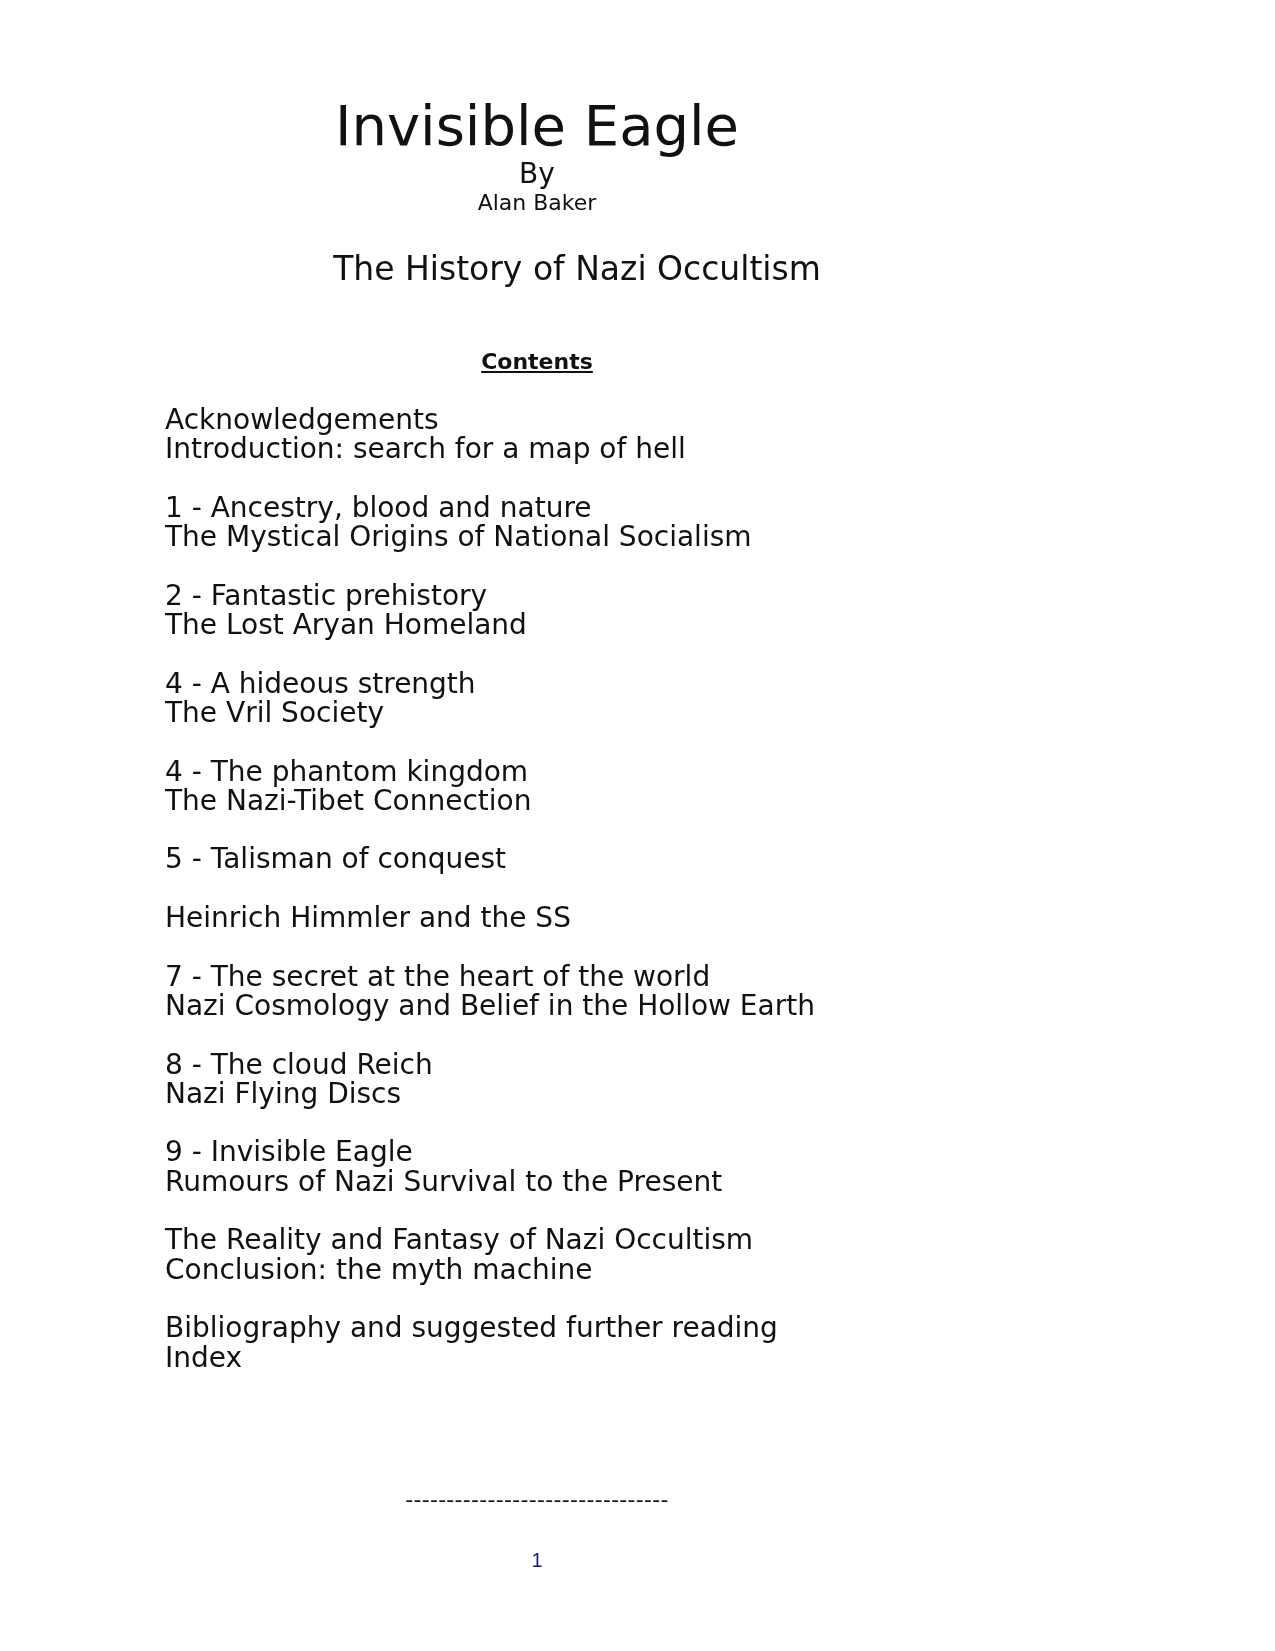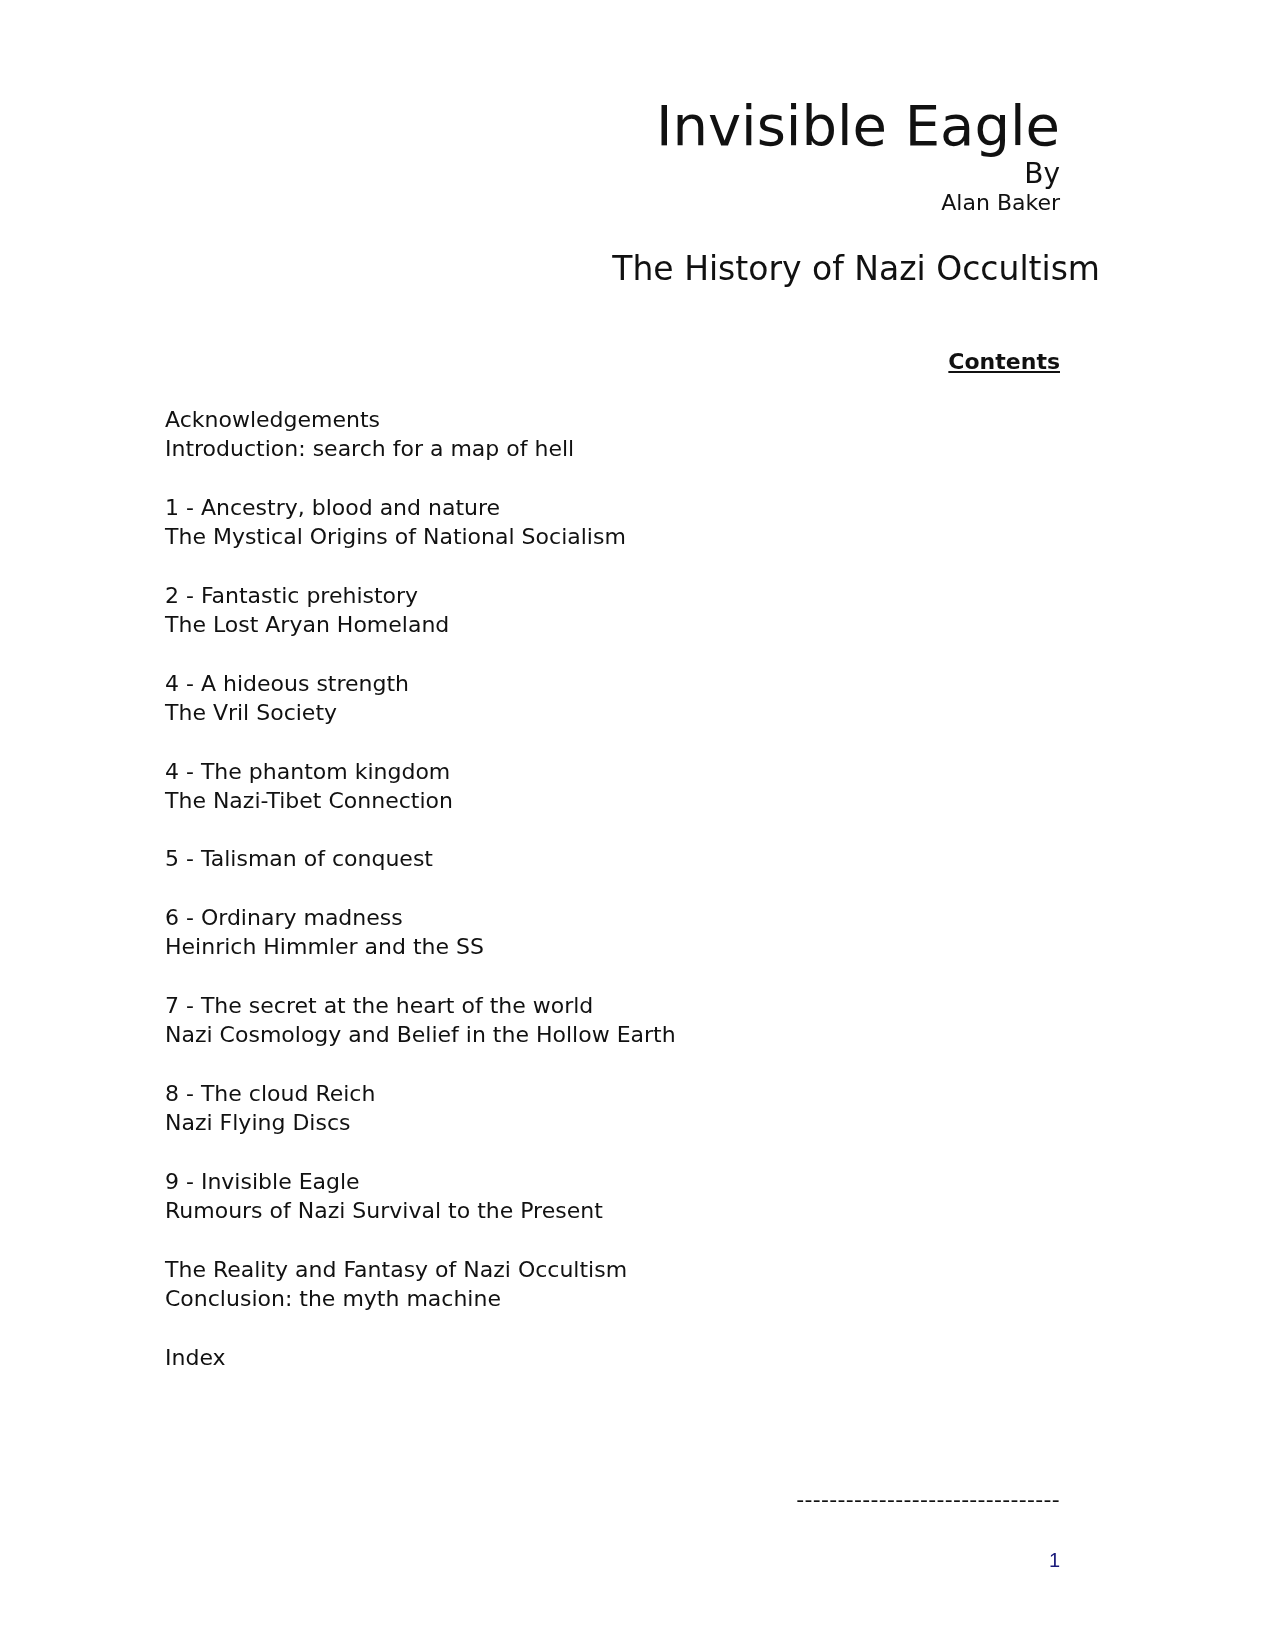--- a/index.html
+++ b/index.html
@@ -1,24 +1,24 @@
 <!DOCTYPE html>
 <html><head>
   <meta charset="utf-8">
   <style>
     html, body { margin: 0; padding: 0; background: #ffffff; }
     body { width: 1275px; height: 1651px; position: relative; overflow: hidden;
            font-family: "DejaVu Sans", sans-serif; color: #111111; }
-    .center { position: absolute; left: 2px; width: 1058px; text-align: right; white-space: nowrap; }
+    .center { position: absolute; left: 8px; width: 1058px; text-align: center; white-space: nowrap; }
     .title { top: 92px; font-size: 56px; line-height: 68px; letter-spacing: 0px; }
     .by { top: 160px; font-size: 28px; line-height: 28px; }
     .author { top: 189px; font-size: 22px; line-height: 28px; }
     .subtitle { top: 248px; font-size: 33px; line-height: 42px; margin-left: 40px; }
     .contents { top: 348px; font-size: 22px; line-height: 28px; font-weight: bold; text-decoration: underline; }
-    .toc { position: absolute; left: 165px; top: 405px; font-size: 22px; line-height: 29.3px; }
+    .toc { position: absolute; left: 165px; top: 405px; font-size: 28px; line-height: 29.3px; }
     .toc .line { white-space: nowrap; height: 29.3px; }
     .toc .gap { height: 29.3px; }
     .dashes { top: 1486px; font-size: 22px; line-height: 28px; letter-spacing: 0.3px; }
     .pagenum { top: 1548px; font-size: 20px; line-height: 24px; color: #1a1a7a;
                font-family: "Liberation Sans", sans-serif; }
   </style>
 </head>
 <body>
 
 <div>
@@ -52,21 +52,20 @@
     <div>
       <div class="line">4 - The phantom kingdom</div>
       <div class="line">The Nazi-Tibet Connection</div>
     </div>
     <div class="gap"></div>
     <div>
       <div class="line">5 - Talisman of conquest</div>
     </div>
     <div class="gap"></div>
     <div>
-      <div class="line">6 - Ordinary madness</div>
       <div class="line">Heinrich Himmler and the SS</div>
     </div>
     <div class="gap"></div>
     <div>
       <div class="line">7 - The secret at the heart of the world</div>
       <div class="line">Nazi Cosmology and Belief in the Hollow Earth</div>
     </div>
     <div class="gap"></div>
     <div>
       <div class="line">8 - The cloud Reich</div>
@@ -77,19 +76,20 @@
       <div class="line">9 - Invisible Eagle</div>
       <div class="line">Rumours of Nazi Survival to the Present</div>
     </div>
     <div class="gap"></div>
     <div>
       <div class="line">The Reality and Fantasy of Nazi Occultism</div>
       <div class="line">Conclusion: the myth machine</div>
     </div>
     <div class="gap"></div>
     <div>
+      <div class="line">Bibliography and suggested further reading</div>
       <div class="line">Index</div>
     </div>
   </div>
 
   <div class="center dashes">--------------------------------</div>
   <div class="center pagenum">1</div>
 </div>
 
 </body></html>

